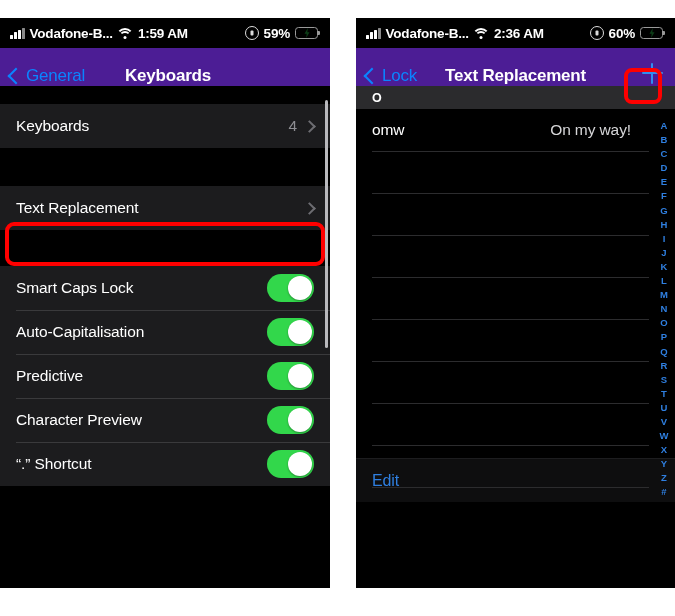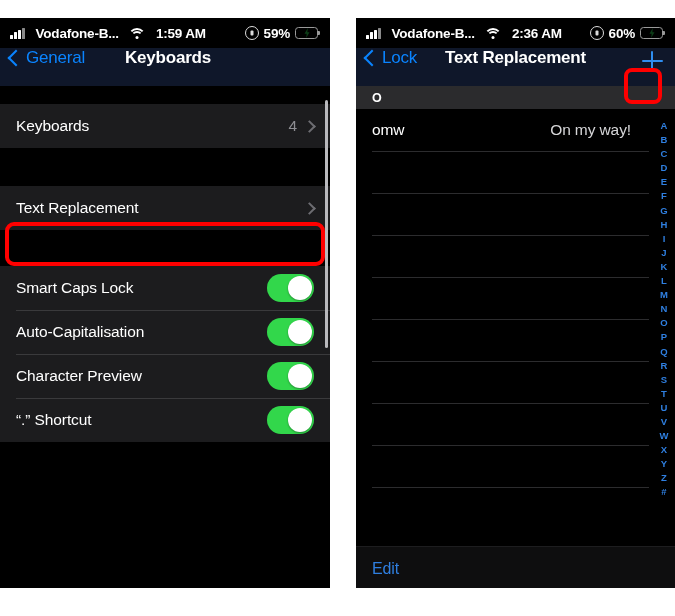--- a/index.html
+++ b/index.html
@@ -36,21 +36,21 @@
     height: 30px;
     background: #000;
     color: #ffffff;
     font-size: 13.5px;
     font-weight: bold;
     display: flex;
     align-items: center;
     padding: 0 12px 0 10px;
     box-sizing: border-box;
   }
-  .sb-left { display: flex; align-items: center; gap: 11px; }
+  .sb-left { display: flex; align-items: center; gap: 5px; }
   .sb-right { margin-left: auto; display: flex; align-items: center; gap: 5px; }
 
   .signal-bars { display: flex; align-items: flex-end; gap: 1.5px; height: 11px; }
   .signal-bars i { display: block; width: 2.5px; background: #ffffff; border-radius: .5px; }
   .signal-bars i:nth-child(1) { height: 4px; }
   .signal-bars i:nth-child(2) { height: 6.5px; }
   .signal-bars i:nth-child(3) { height: 9px; }
   .signal-bars i:nth-child(4) { height: 11px; background: #8a8a8a; }
 
   .wifi-icon { width: 15px; height: 11px; position: relative; }
@@ -117,23 +117,23 @@
     left: 50%; top: 50%;
     transform: translate(-50%,-50%);
     width: 7px; height: 10px;
     color: #ffffff;
   }
 
   
   .navbar {
     position: relative;
     height: 38px;
-    background: #0f172a;
-    display: flex;
-    align-items: flex-start;
+    background: #4c1d95;
+    display: flex;
+    align-items: flex-end;
     padding: 0 10px;
     box-sizing: border-box;
   }
   .nav-back {
     display: flex;
     align-items: center;
     color: #0a84ff;
     font-size: 17px;
     gap: 2px;
     letter-spacing: -.2px;
@@ -263,21 +263,21 @@
     height: 23px;
     background: #2b2b2d;
     color: #ffffff;
     font-size: 12.5px;
     font-weight: bold;
     display: flex;
     align-items: center;
     padding: 0 16px;
     box-sizing: border-box;
   }
-  .tr-list { position: relative; background: #000000; height: 437px; }
+  .tr-list { position: relative; background: #000000; height: 349px; }
   .tr-row {
     height: 42px;
     display: flex;
     align-items: center;
     padding: 0 16px;
     box-sizing: border-box;
     position: relative;
   }
   .tr-row:not(:first-child):before {
     content: "";
@@ -400,20 +400,28 @@
       <div class="cell">
         <span class="cell-label">Smart Caps Lock</span>
         <span class="cell-right">
           <span class="switch">
               <span class="knob"></span>
             </span>
         </span>
       </div>
       <div class="cell">
         <span class="cell-label">Auto-Capitalisation</span>
+        <span class="cell-right">
+          <span class="switch">
+              <span class="knob"></span>
+            </span>
+        </span>
+      </div>
+      <div class="cell">
+        <span class="cell-label">Predictive</span>
         <span class="cell-right">
           <span class="switch">
               <span class="knob"></span>
             </span>
         </span>
       </div>
       <div class="cell">
         <span class="cell-label">Character Preview</span>
         <span class="cell-right">
           <span class="switch">

